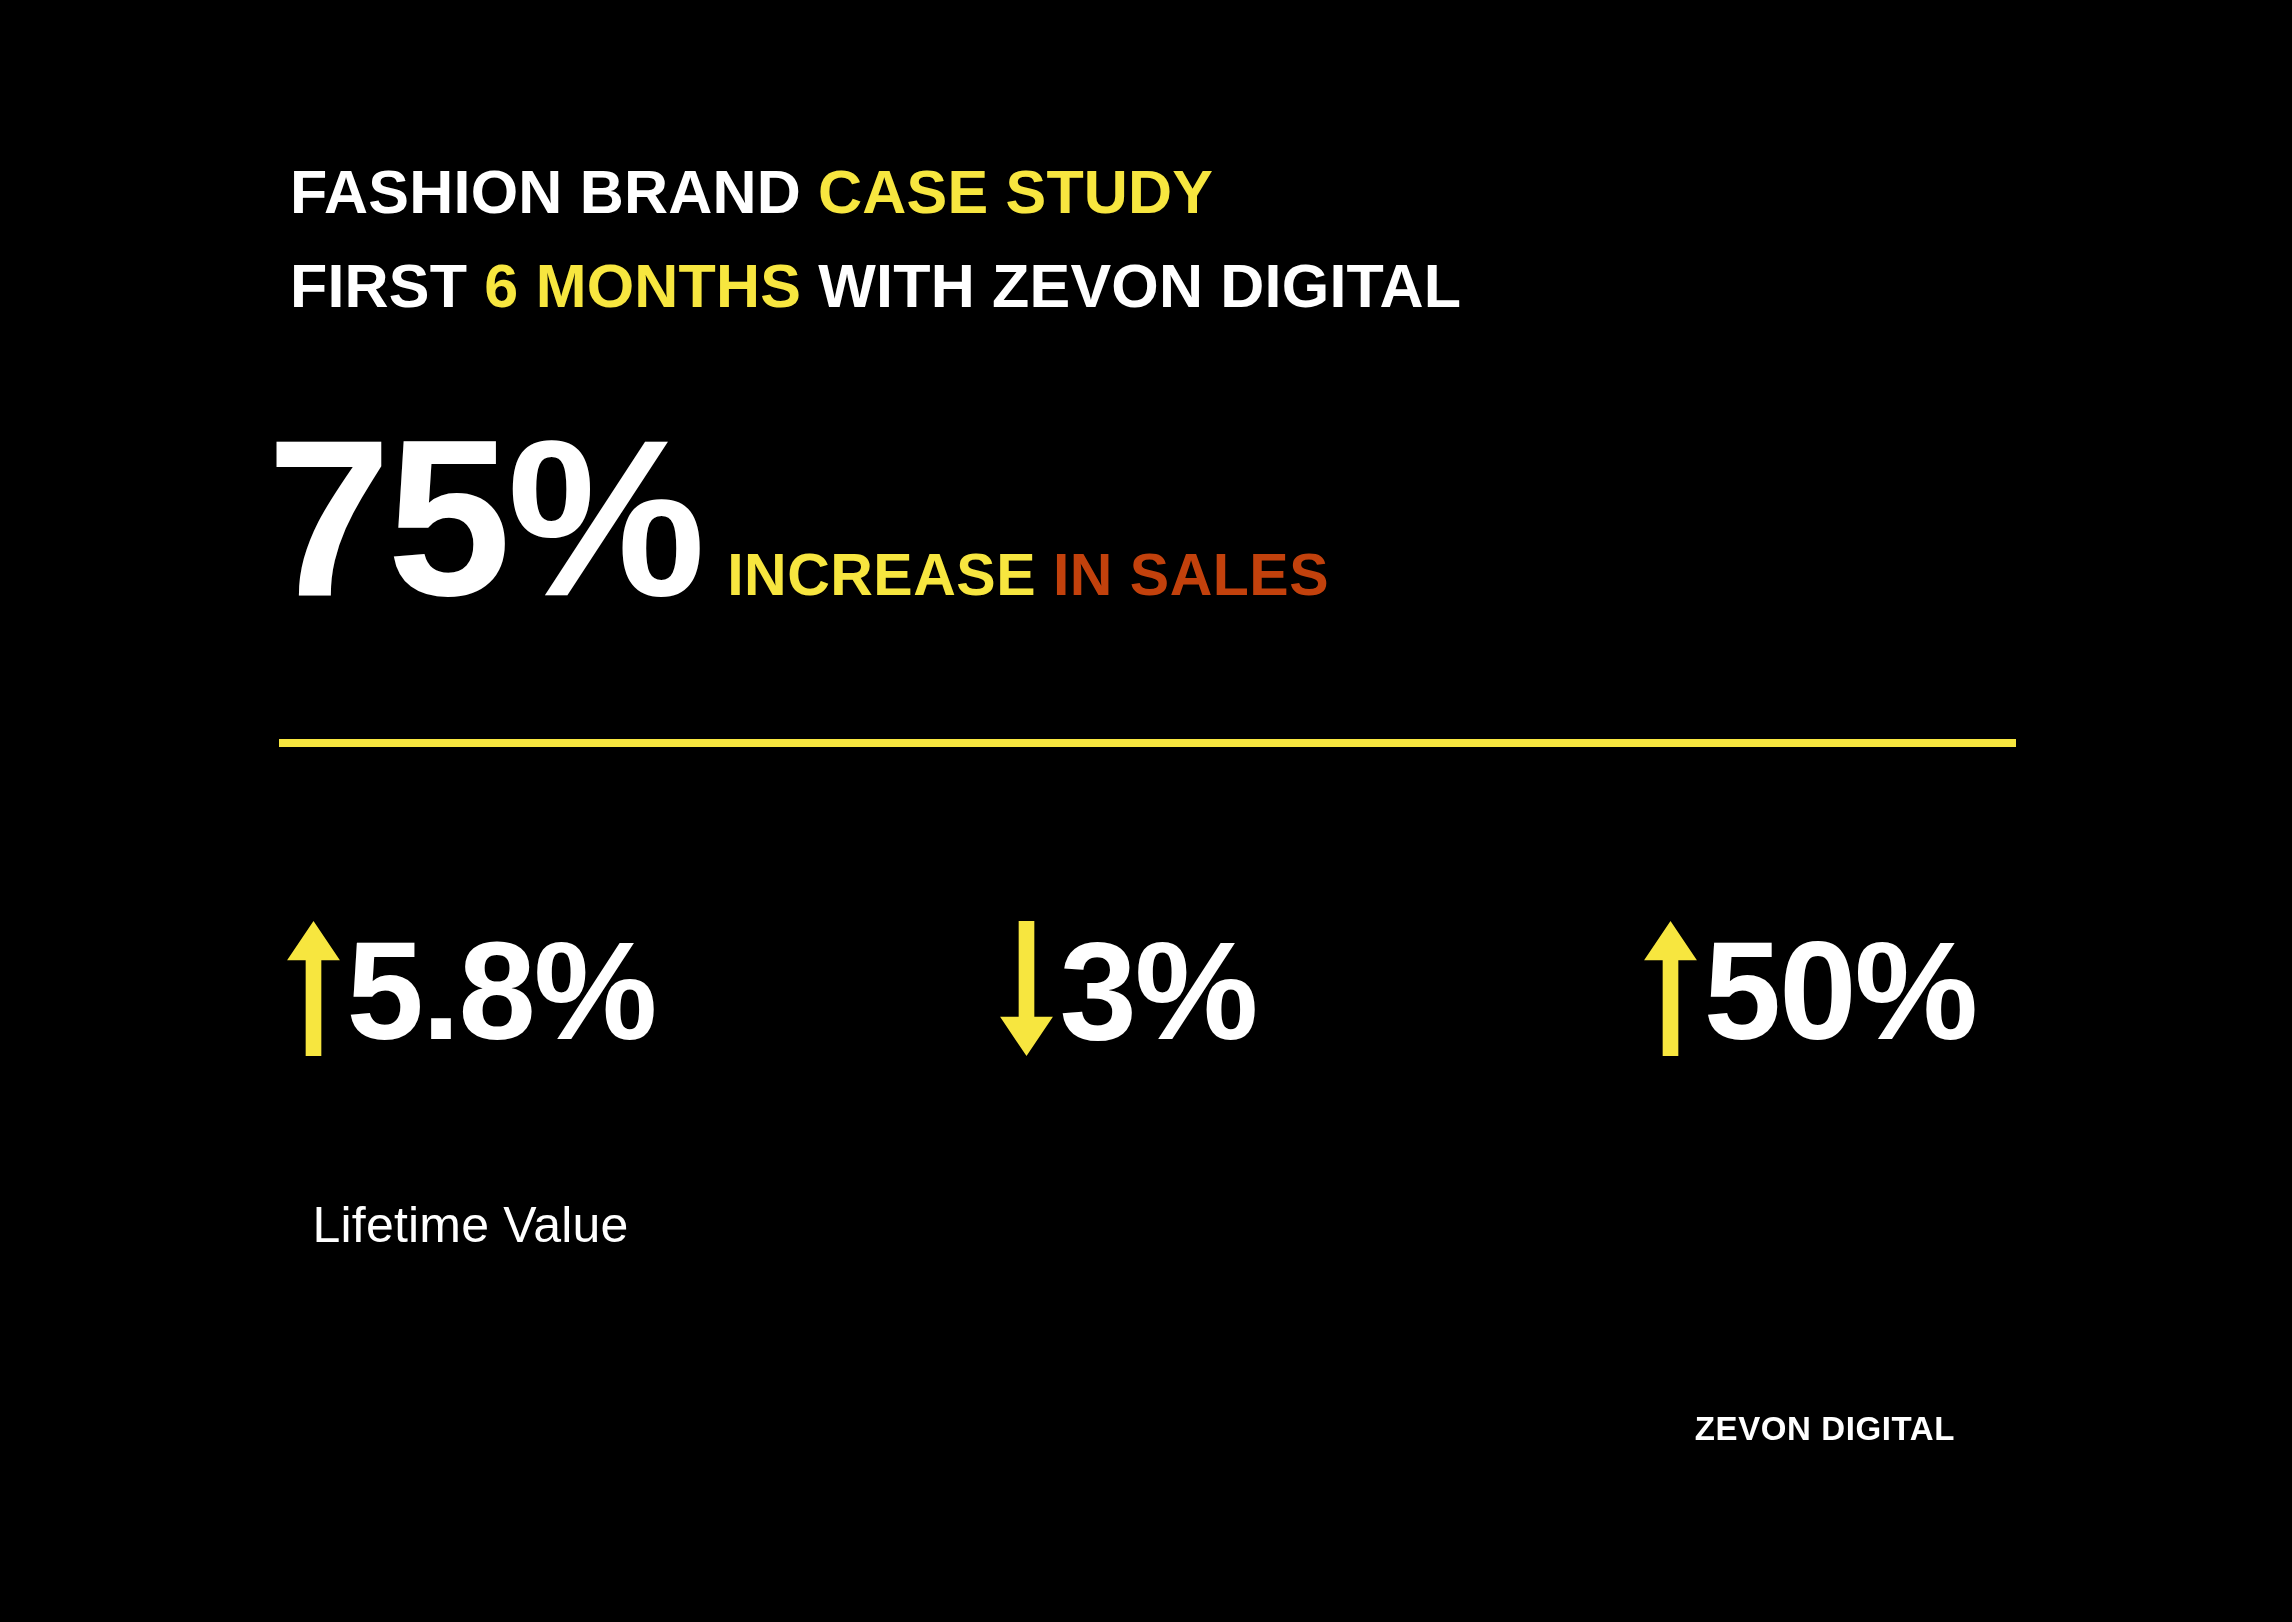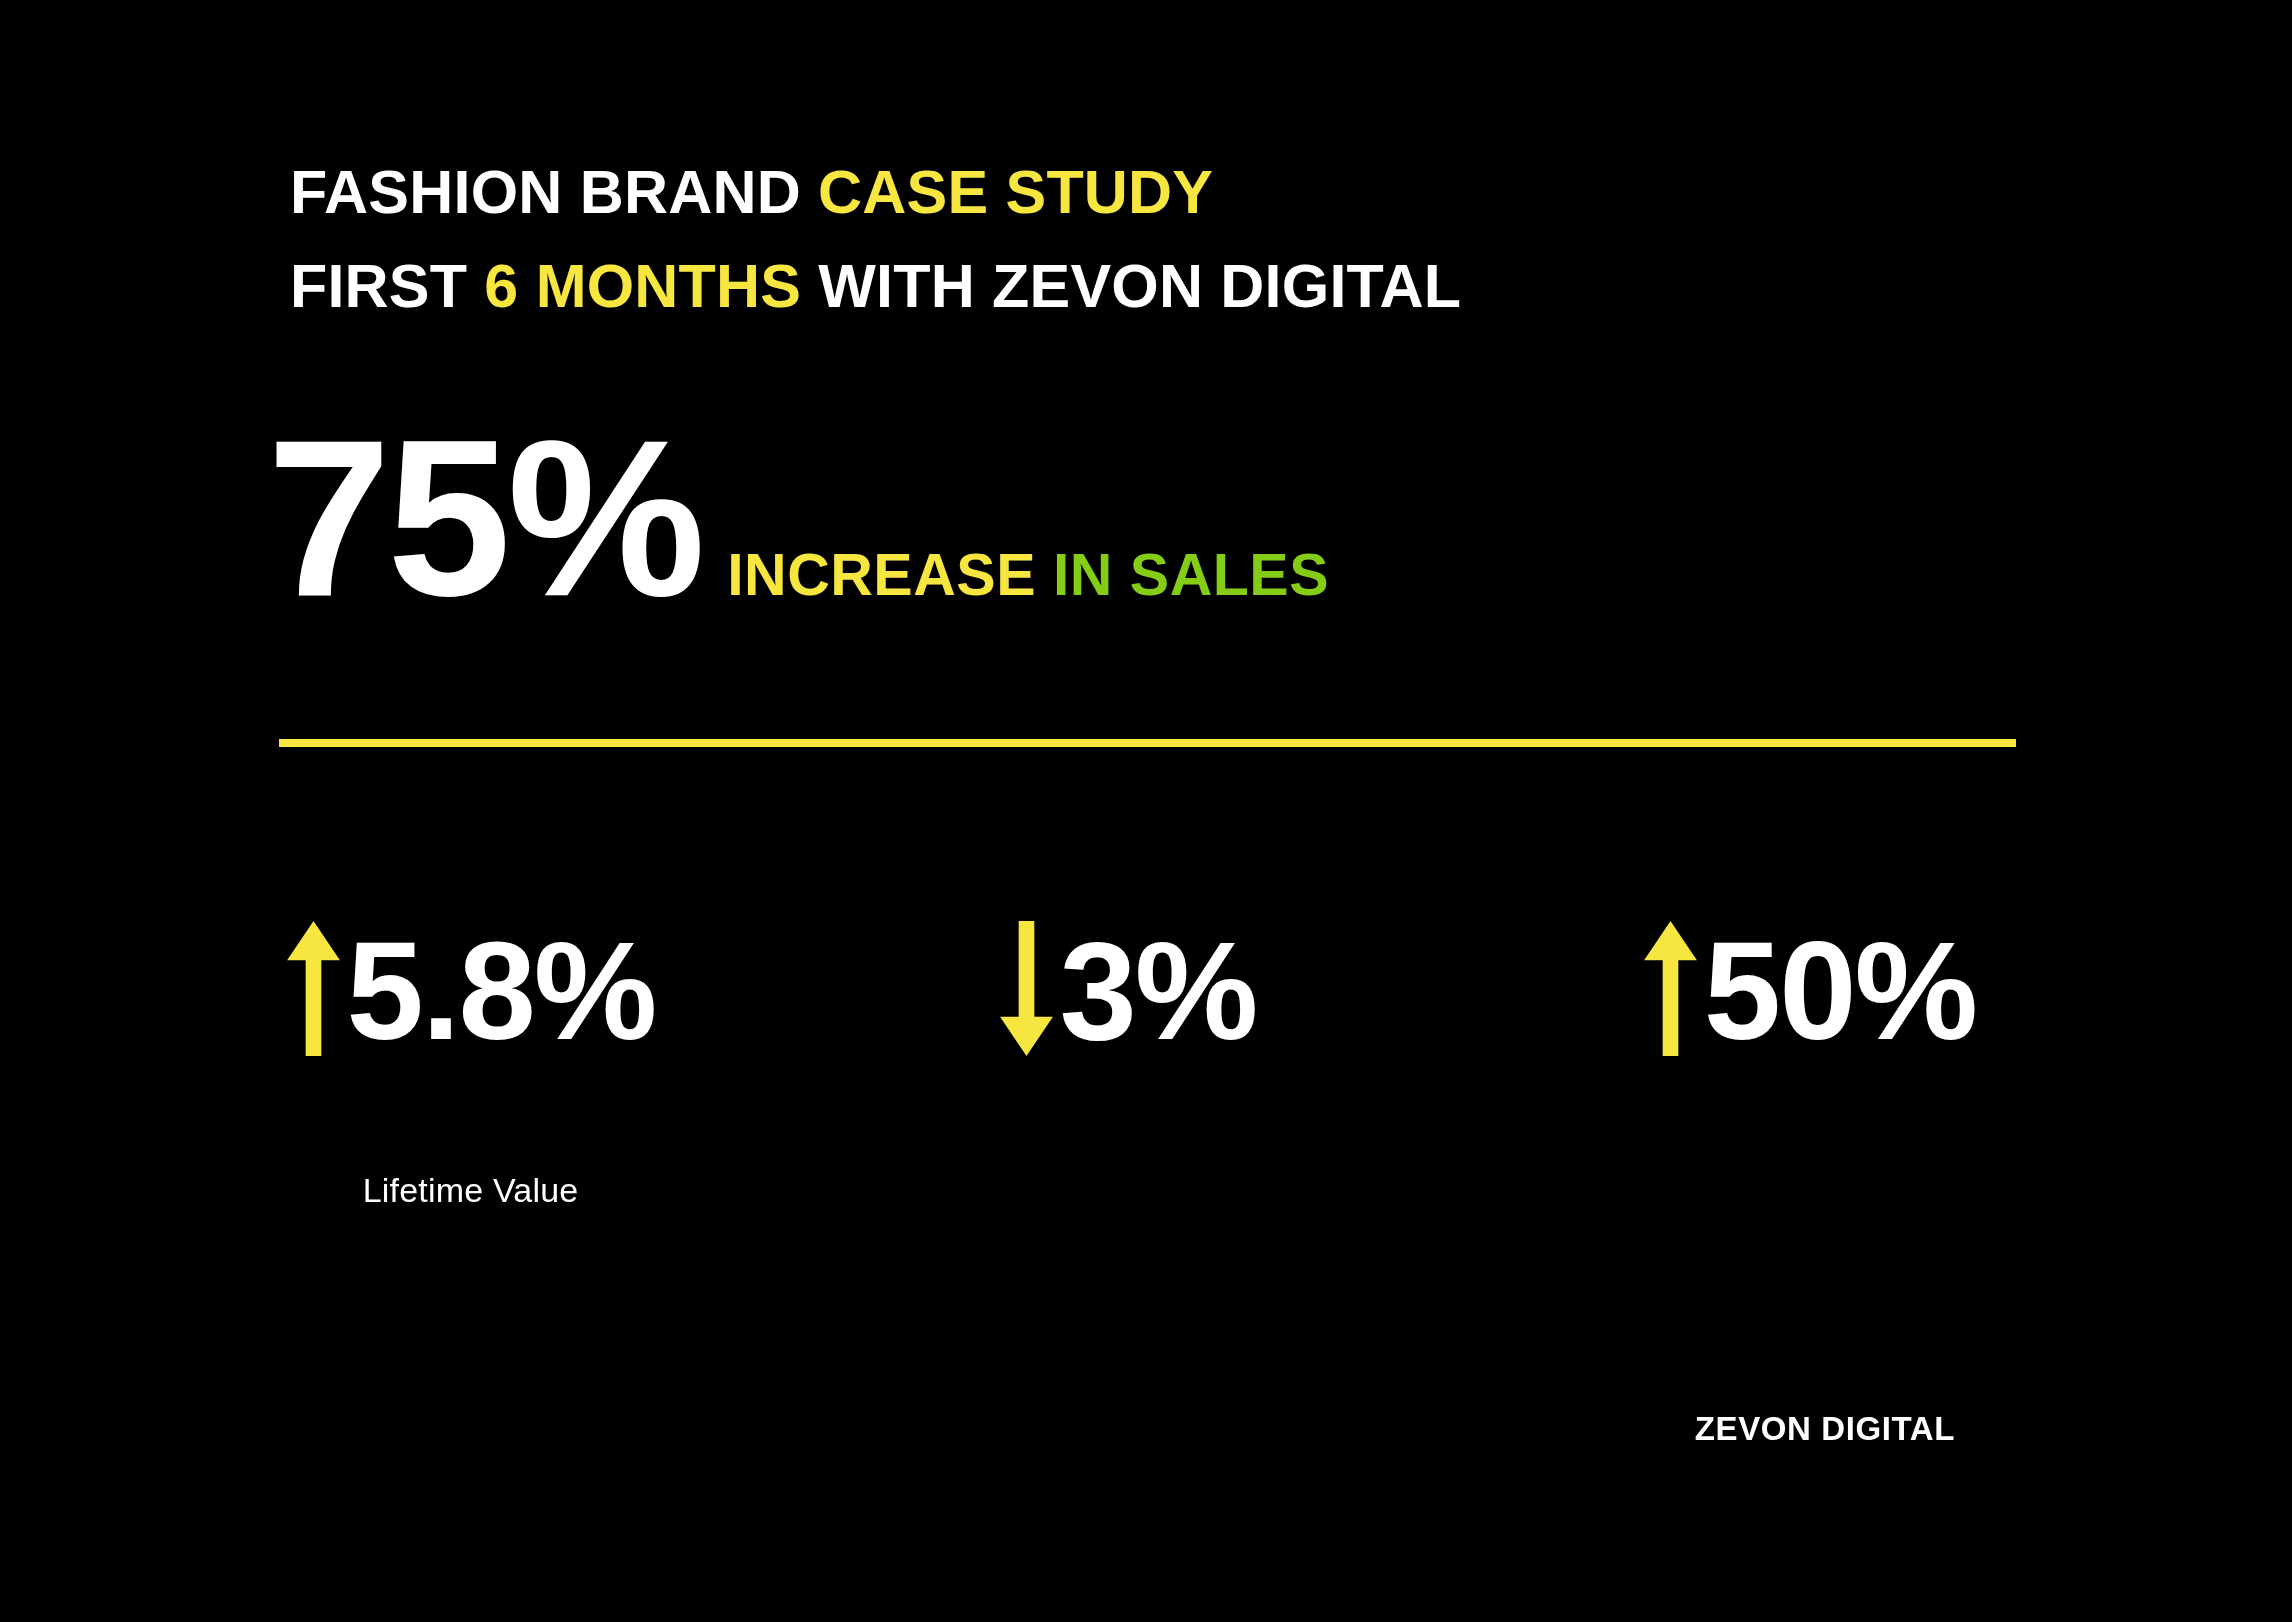--- a/index.html
+++ b/index.html
@@ -61,21 +61,21 @@
     font-family: "Liberation Sans", sans-serif;
     font-weight: bold;
     font-size: 59px;
     line-height: 63px;
     letter-spacing: 0.5px;
     padding-bottom: 15.7px;
     padding-left: 25.5px;
     white-space: nowrap;
   }
   .hero-caption .cap-em { color: #F7E63F; }
-  .hero-caption .cap-rest { color: #84cc16; }
+  .hero-caption .cap-rest { color: #c2410c; }
 
   
   .divider {
     position: absolute;
     left: 279px;
     top: 739px;
     width: 1737px;
     height: 7.8px;
     background: #F7E63F;
   }
@@ -116,24 +116,24 @@
     font-family: "Liberation Sans", sans-serif;
     font-weight: bold;
     font-size: 139px;
     line-height: 139px;
     color: #ffffff;
     letter-spacing: -2px;
     white-space: nowrap;
   }
 
   .metric-label {
-    margin-top: 74px;
+    margin-top: 109px;
     font-family: "Liberation Sans", sans-serif;
     font-weight: normal;
-    font-size: 34px;
+    font-size: 50px;
     line-height: 57px;
     color: #ffffff;
     letter-spacing: 0.2px;
     white-space: nowrap;
   }
 
   
   .footer-logo {
     position: absolute;
     right: 186px;

